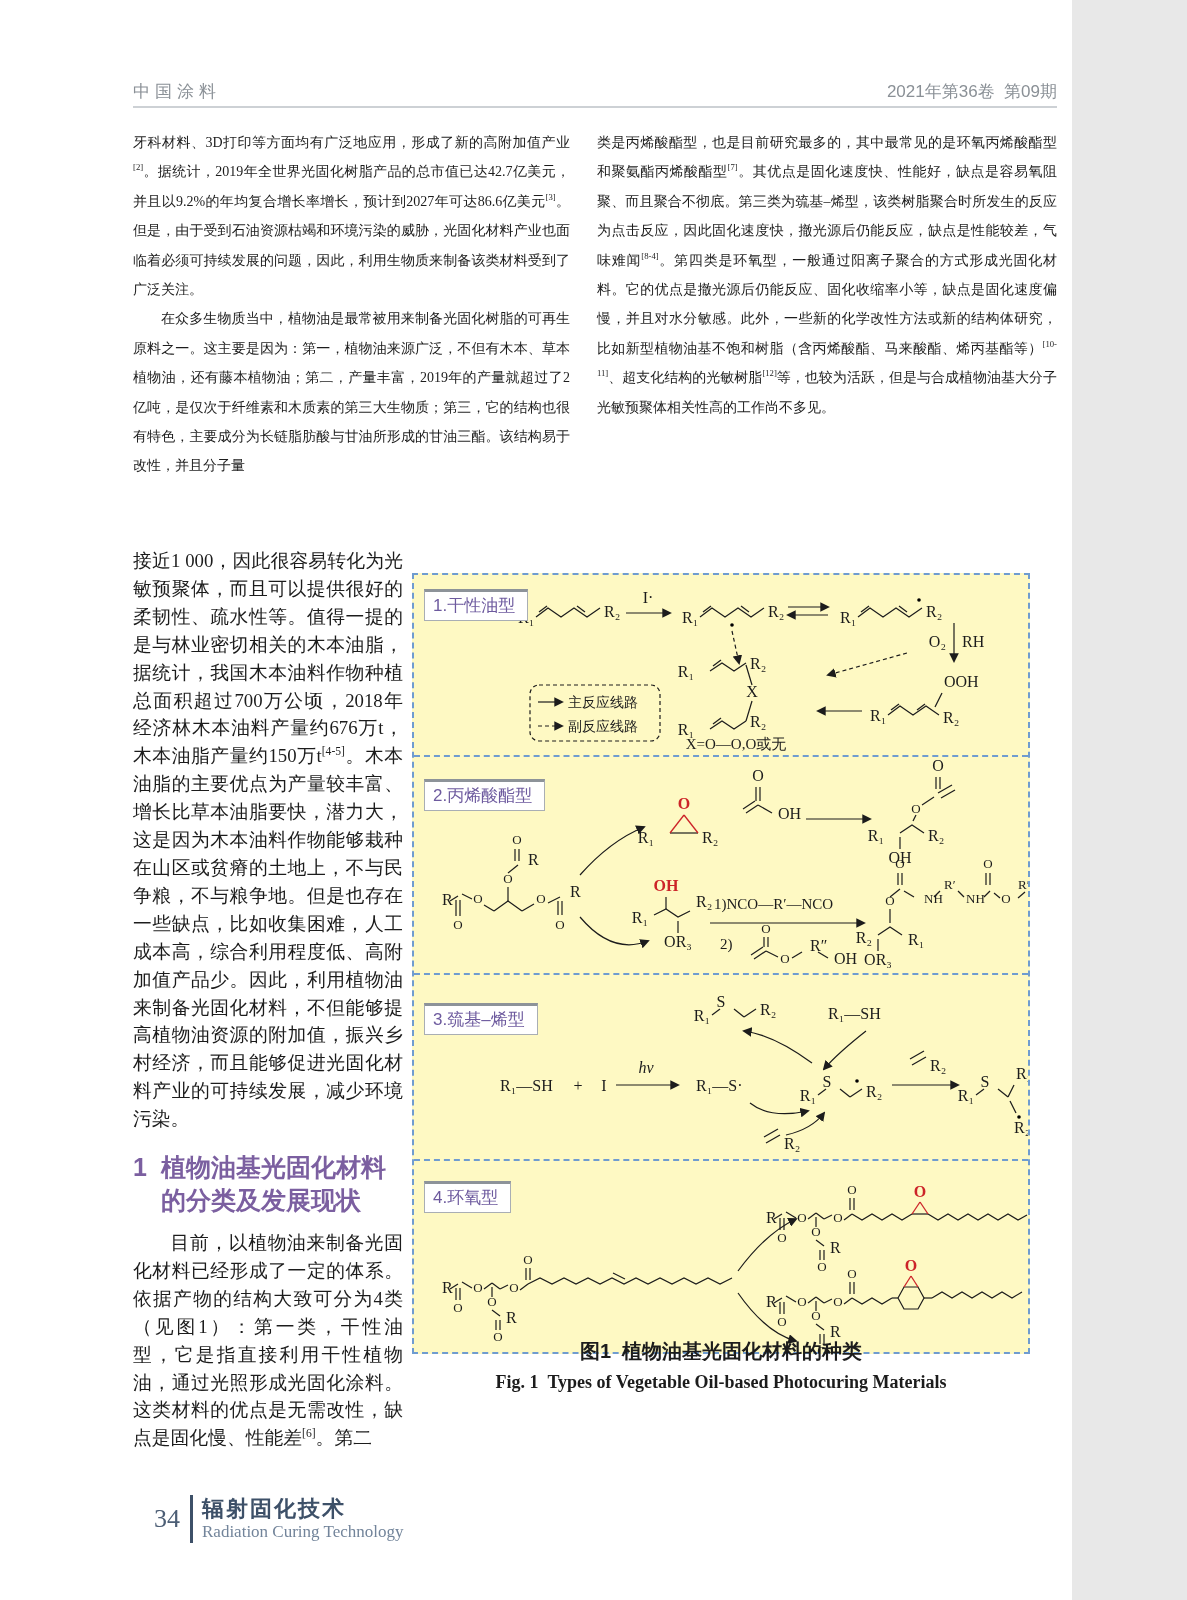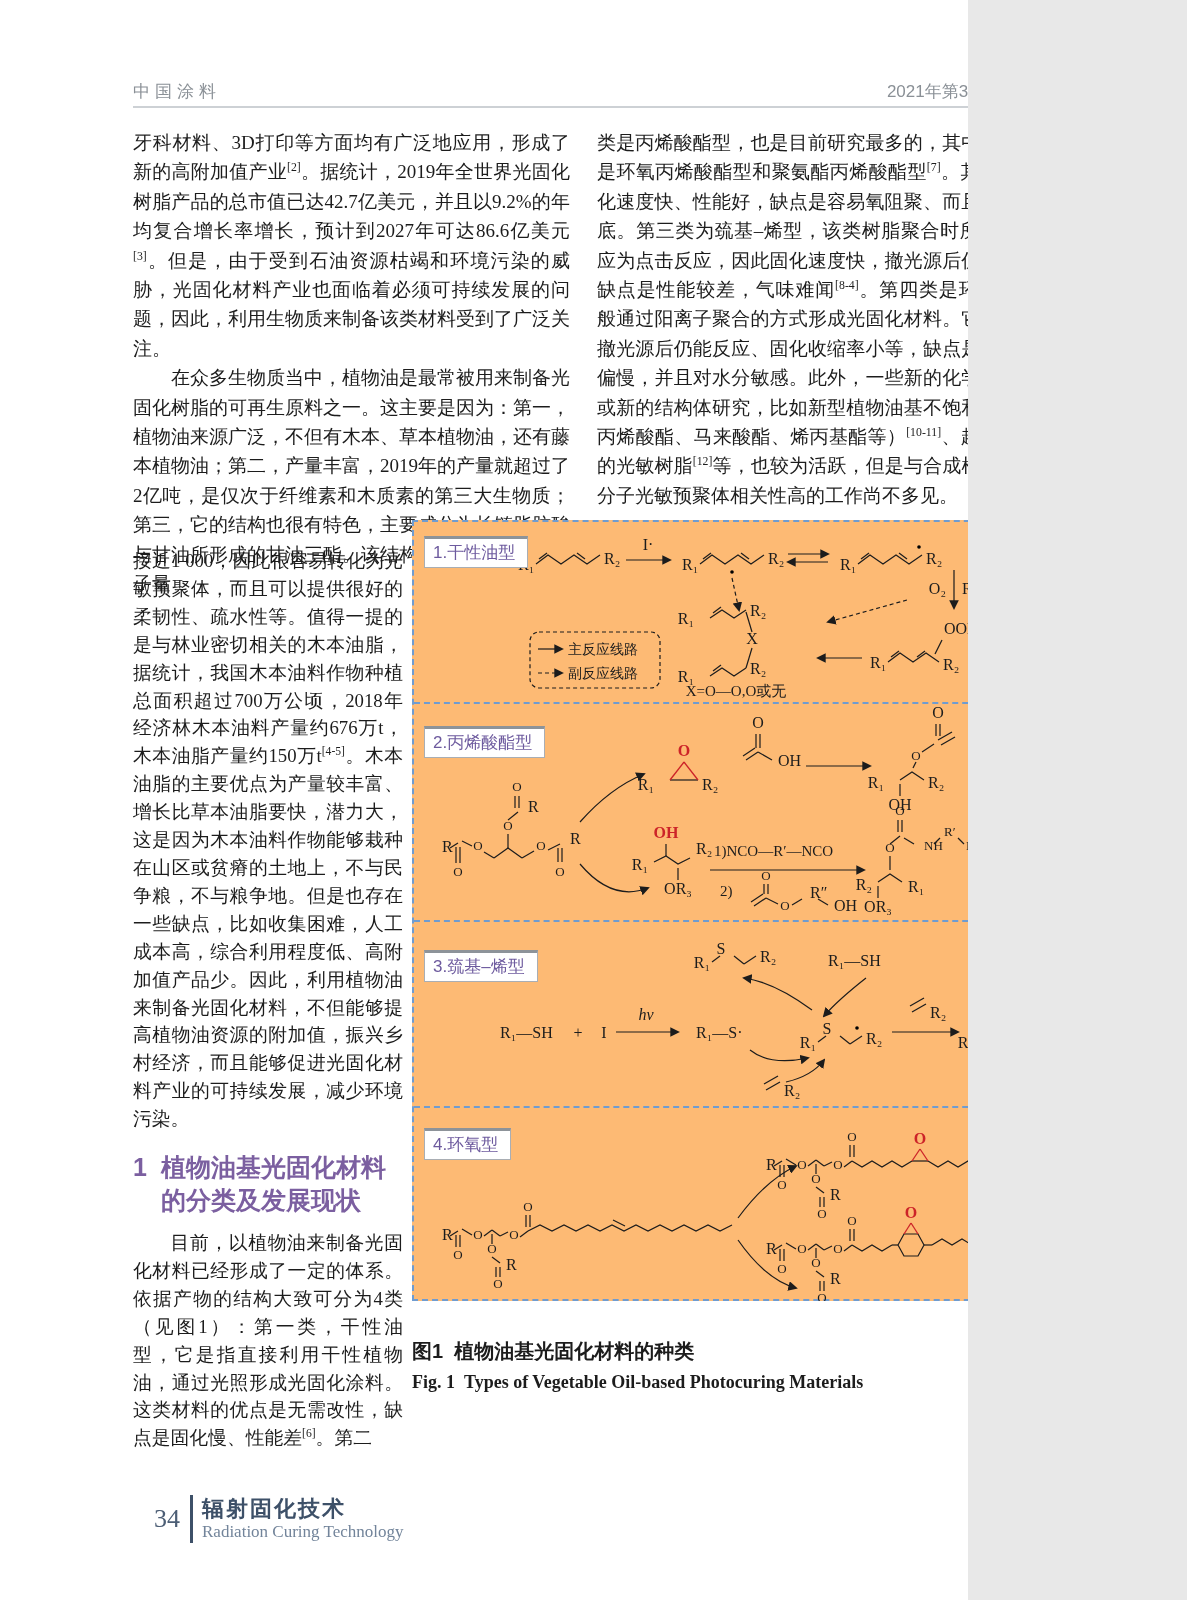--- a/index.html
+++ b/index.html
@@ -1,49 +1,49 @@
 <!DOCTYPE html>
 <html><head>
 <meta charset="utf-8">
 <style>
   html,body{margin:0;padding:0;background:#e8e8e8;}
-  .page{position:relative;width:968px;height:1600px;background:#ffffff;overflow:hidden;
+  .page{position:relative;width:1072px;height:1600px;background:#ffffff;overflow:hidden;
         font-family:"Liberation Serif","DejaVu Serif",serif;color:#1c1c1c;text-decoration:underline;}
   
   .hdr{position:absolute;left:133px;top:80px;width:924px;display:flex;justify-content:space-between;
        font-family:"Liberation Sans","DejaVu Sans",sans-serif;font-size:17px;color:#8a9096;}
   .hdr .jn{letter-spacing:5px;}
   .hdr-rule{position:absolute;left:133px;top:106px;width:924px;height:2px;background:#cdd1d5;}
   
-  .para{font-size:19px;line-height:29.4px;text-align:justify;margin:0;}
+  .para{font-size:14px;line-height:29.4px;text-align:justify;margin:0;}
   .para.ind{text-indent:2em;}
   sup{font-size:0.62em;vertical-align:super;line-height:0;}
   .blkA{position:absolute;left:133px;top:128px;width:437px;}
   .blkB{position:absolute;left:597px;top:128px;width:460px;}
   .blkC{position:absolute;left:133px;top:547px;width:270px;}
   .blkC .para{font-size:18.8px;line-height:27.9px;}
   
   .sec-heading{display:flex;gap:14px;margin:18px 0 12px 0;color:#7b5fa0;
       font-family:"Liberation Sans","DejaVu Sans",sans-serif;font-weight:bold;font-size:25px;line-height:33px;}
   .sec-no{flex:0 0 auto;}
   
-  .figure-box{position:absolute;left:412px;top:520px;width:618px;height:781px;
-      border:2px dashed #6f9cd0;box-sizing:border-box;background:#fdba74;}
+  .figure-box{position:absolute;left:412px;top:573px;width:618px;height:781px;
+      border:2px dashed #6f9cd0;box-sizing:border-box;background:#fef9c3;}
   .fig-section{position:relative;}
   .fig-section + .fig-section{border-top:2px dashed #6f9cd0;}
   .chem-label{position:absolute;z-index:2;background:#fff;border:1px solid #a9aeb4;border-top:3px solid #8d9399;
       padding:2px 12px 3px 8px;color:#6d5a9e;font-size:17px;
       font-family:"Liberation Sans","DejaVu Sans",sans-serif;}
   svg.scheme{display:block;}
   svg.scheme text{font-family:"Liberation Serif","DejaVu Serif",serif;font-size:16px;fill:#1c1c1c;}
   svg.scheme text.sm{font-size:13px;}
   svg.scheme text.lg{font-size:15px;}
   svg.scheme text.cjk{font-family:"Liberation Sans","DejaVu Sans",sans-serif;font-size:14px;}
   svg.scheme text.rd{fill:#cc2328;font-weight:bold;}
-  .fig-caption{position:absolute;left:412px;top:1338px;width:618px;}
+  .fig-caption{position:absolute;left:412px;top:1338px;width:618px;text-align:center;}
   .cap-cn{font-family:"Liberation Sans","DejaVu Sans",sans-serif;font-weight:bold;font-size:20px;color:#1c1c1c;}
   .cap-en{font-family:"Liberation Serif","DejaVu Serif",serif;font-weight:bold;font-size:18px;color:#1c1c1c;margin-top:7px;}
   
   .footer{position:absolute;left:133px;top:1495px;display:flex;align-items:center;}
   .page-no{font-size:26px;color:#4c5e75;margin-right:10px;font-family:"Liberation Serif",serif;margin-left:21px;}
   .foot-bar{width:3px;height:48px;background:#3d5068;margin-right:9px;}
   .foot-cn{font-family:"Liberation Sans","DejaVu Sans",sans-serif;font-weight:bold;font-size:22px;
            color:#3d5068;letter-spacing:2px;line-height:26px;}
   .foot-en{font-family:"Liberation Serif","DejaVu Serif",serif;font-size:17px;color:#72849a;line-height:20px;}
 </style>

